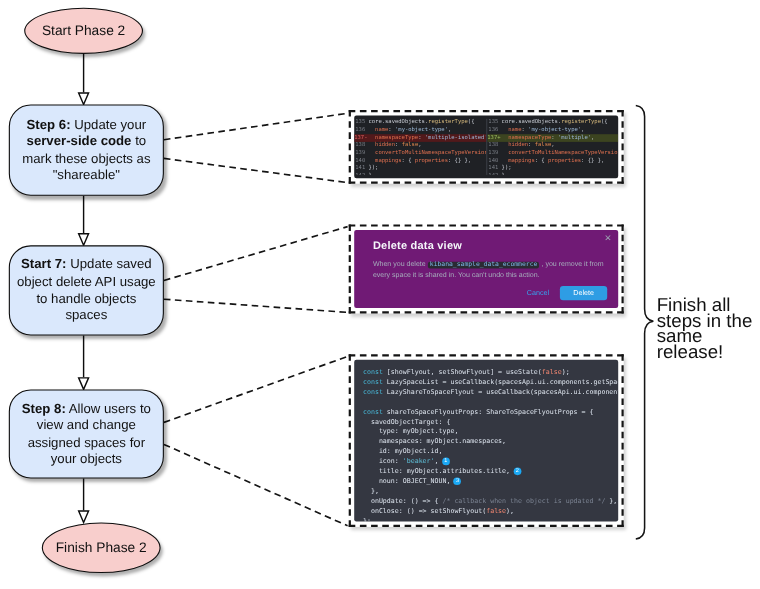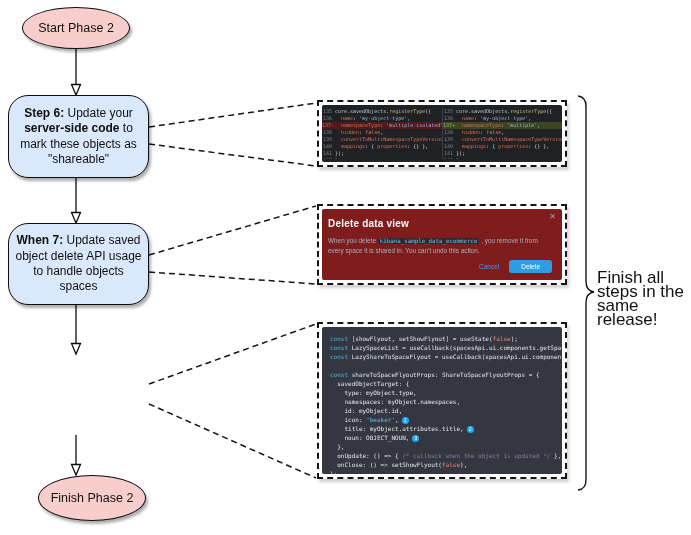--- a/index.html
+++ b/index.html
@@ -31,21 +31,21 @@
   .crow.added .gut{color:#9cbf5f;}
   .tk-d{color:#c8ccd4;}
   .tk-p{color:#e0704f;}
   .tk-s{color:#9cb8d6;}
   .tk-f{color:#d7ba7d;}
   .tk-n{color:#e5894f;}
   .tk-k{color:#48b8d8;}
   .tk-c{color:#7a8291;}
 
   
-  .modal-inner{background:#7f1d1d;position:relative;padding:9px 10px 8px 6px;box-sizing:border-box;color:#dfe5ef;}
+  .modal-inner{background:#701a75;position:relative;padding:9px 10px 8px 17px;box-sizing:border-box;color:#dfe5ef;}
   .modal-title{font-size:10px;font-weight:bold;color:#f5f7fa;letter-spacing:.2px;}
   .modal-close{position:absolute;top:4px;right:6px;color:#9aa3b0;font-size:8px;line-height:8px;cursor:default;}
   .modal-body{margin-top:7px;font-size:6.4px;line-height:9px;color:#a6aebc;max-width:225px;}
   .inline-code{background:#2a2b33;border-radius:2px;padding:0 2px;font-family:"DejaVu Sans Mono",monospace;font-size:5.8px;color:#7fb6e8;}
   .modal-actions{position:absolute;right:10px;bottom:7px;display:flex;align-items:center;gap:10px;}
   .btn-cancel{color:#36a2ef;font-size:6.5px;background:none;border:none;padding:0;font-family:"Liberation Sans",sans-serif;}
   .btn-delete{background:#2e9de4;color:#ffffff;font-size:6.5px;border:none;border-radius:3px;padding:3px 12px;font-family:"Liberation Sans",sans-serif;}
 
   
   .codeblock-inner{background:#343741;padding:7px 8px;box-sizing:border-box;}
@@ -96,23 +96,26 @@
 
   <div class="node terminal" style="left:38px;top:475px;width:108px;height:46px;">
     <span>Finish Phase 2</span>
   </div>
 
   <div class="node step" style="left:8px;top:95px;width:141px;height:83px;">
     <div><b>Step 6:</b><span> Update your </span><b>server-side code</b><span> to mark these objects as "shareable"</span></div>
   </div>
 
   <div class="node step" style="left:8px;top:223px;width:141px;height:82px;">
-    <div><b>When 7:</b><span> Update saved object delete API usage to handle objects spaces</span><b></b><span></span></div>
+    <div><b>Start 7:</b><span> Update saved object delete API usage to handle objects spaces</span><b></b><span></span></div>
   </div>
 
+  <div class="node step" style="left:8px;top:354px;width:141px;height:81px;">
+    <div><b>Step 8:</b><span> Allow users to view and change assigned spaces for your objects</span><b></b><span></span></div>
+  </div>
 
   <div class="shot" style="left:317px;top:100px;width:250px;height:67px;">
     <div class="shot-inner diff-inner">
       <div class="pane left">
           <div class="crow"><span class="gut">135</span><span class="cl"><span class="tk-d">core.savedObjects.</span><span class="tk-f">registerType</span><span class="tk-d">({</span></span></div>
           <div class="crow"><span class="gut">136</span><span class="cl"><span class="tk-p">  name</span><span class="tk-d">: </span><span class="tk-s">'my-object-type'</span><span class="tk-d">,</span></span></div>
           <div class="crow removed"><span class="gut">137-</span><span class="cl"><span class="tk-p">  namespaceType</span><span class="tk-d">: </span><span class="tk-s">'multiple-isolated'</span></span></div>
           <div class="crow"><span class="gut">138</span><span class="cl"><span class="tk-p">  hidden</span><span class="tk-d">: </span><span class="tk-n">false</span><span class="tk-d">,</span></span></div>
           <div class="crow"><span class="gut">139</span><span class="cl"><span class="tk-p">  convertToMultiNamespaceTypeVersion</span></span></div>
           <div class="crow"><span class="gut">140</span><span class="cl"><span class="tk-p">  mappings</span><span class="tk-d">: { </span><span class="tk-p">properties</span><span class="tk-d">: {} },</span></span></div>

